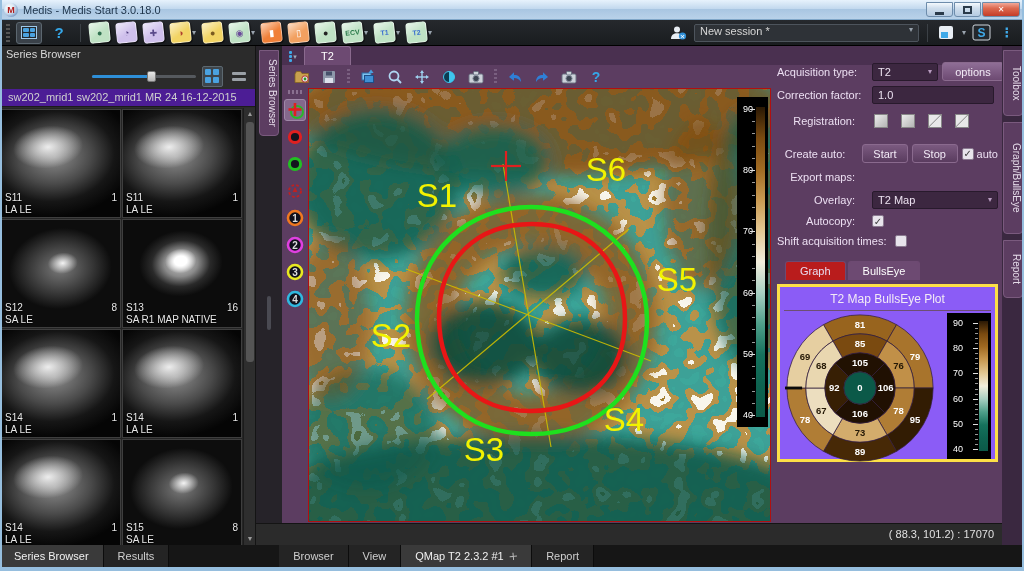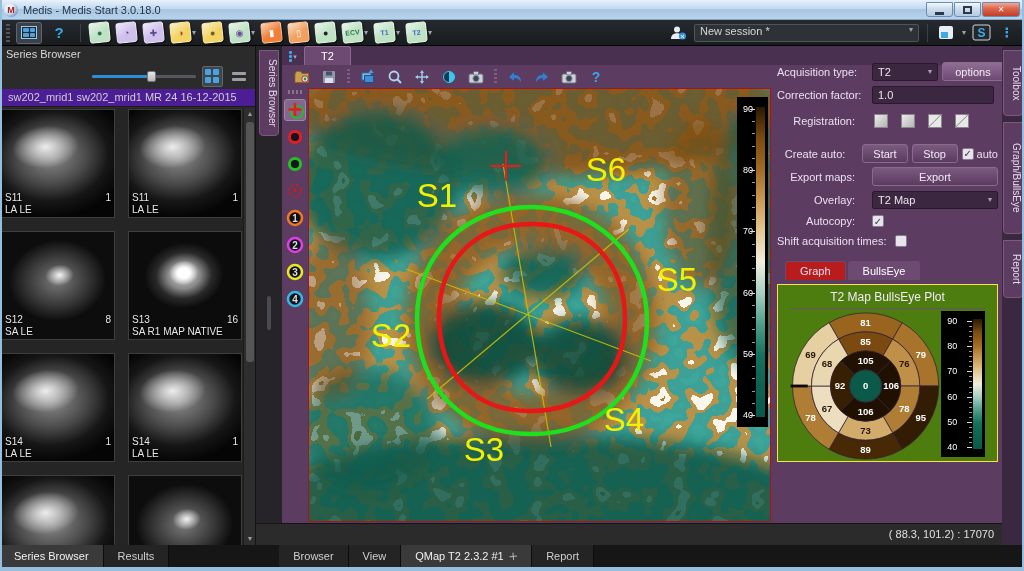--- a/index.html
+++ b/index.html
@@ -49,21 +49,21 @@
   .slider .fill{position:absolute;left:0;top:6px;height:3px;background:#2e8fd8;border-radius:2px}
   .slider .handle{position:absolute;top:2px;width:9px;height:11px;background:linear-gradient(#e8e8e8,#b8b8b8);border:1px solid #777;border-radius:2px}
   .vbtn{width:25px;height:21px;display:flex;align-items:center;justify-content:center;border-radius:2px;border:1px solid transparent}
   .vbtn.active{background:#3e454b;border-color:#5c6870}
   .grid-glyph{display:grid;grid-template-columns:6px 6px;grid-template-rows:6px 6px;gap:2px}
   .grid-glyph i{background:#4aa2e0;border-radius:1px}
   .list-glyph{display:grid;grid-template-rows:3px 3px;gap:3px;width:14px}
   .list-glyph i{background:#9aa0a6;border-radius:1px}
   .study-tab{height:18px;background:#4c1d95;border-bottom:1px solid #1c1c1c;color:#cfcfcf;padding:2px 8px;white-space:nowrap}
   .thumbs{position:absolute;left:0;top:62px;right:12px;bottom:0;background:#252525;display:grid;
-    grid-template-columns:1fr 1fr;grid-auto-rows:109px;gap:13px;padding:1px}
+    grid-template-columns:1fr 1fr;grid-auto-rows:109px;gap:1px;padding:1px}
   .thumb{position:relative;background:#060606;border:1px solid #3e3e3e;overflow:hidden}
   .art{position:absolute;inset:0;transform:rotate(-6deg) scale(1.18)}
   .mri-la .art{background:
     radial-gradient(36% 24% at 42% 36%,#ededed,rgba(236,236,236,0) 70%),
     radial-gradient(58% 48% at 46% 44%,#8e8e8e 0%,#4a4a4a 45%,#161616 74%,#050505 100%)}
   .mri-sa .art{background:
     radial-gradient(18% 14% at 52% 42%,#f4f4f4,rgba(244,244,244,0) 60%),
     radial-gradient(46% 40% at 50% 46%,#7a7a7a 0%,#343434 52%,#0d0d0d 80%)}
   .mri-map .art{background:
     radial-gradient(15% 13% at 50% 40%,#ffffff 30%,rgba(255,255,255,0) 75%),
@@ -131,21 +131,21 @@
   .regicons{display:flex;gap:7px;align-items:center}
   .page{width:14px;height:14px;background:linear-gradient(135deg,#ececec,#b4b4b4);border:1px solid #888;position:relative}
   .page.stack::after{content:"";position:absolute;left:3px;top:3px;width:14px;height:14px;background:linear-gradient(135deg,#d8d8d8,#9a9a9a);border:1px solid #777;z-index:-1}
   .page.diag{background:linear-gradient(135deg,#e8e8e8 45%,#777 48%,#e8e8e8 53%)}
   .regwrap{position:relative;width:20px;height:20px}
   .regwrap .page{position:absolute;left:2px;top:3px}
 
   .rp-tabs{display:flex;gap:2px;margin-top:8px;padding-left:8px}
   .rp-tab{padding:3px 14px;background:#b91c1c;border:1px solid #6d4a72;border-bottom:none;border-radius:3px 3px 0 0;color:#e8dcf0}
   .rp-tab.active{background:#6d4a72;color:#fff}
-  .be-box{border:1px solid #fde047;background:#4d7c0f;padding:3px 12px;height:178px}
+  .be-box{border:3px solid #fde047;background:#8b5cf6;padding:3px 4px;height:178px}
   .be-title{text-align:center;color:#f2eaf6;font-size:12px;padding:2px 0 4px 0;border-bottom:1px solid #6d4f72}
   .be-content{display:flex;align-items:flex-start;justify-content:space-between;padding-top:2px}
 
   
   .side-tabs{position:absolute;right:0;top:46px;width:22px;height:499px;background:#3a2840}
   .vtab{position:absolute;left:1px;width:20px;background:#5c3d61;border:1px solid #7a5a7e;border-radius:0 0 4px 4px;
     color:#e6dcea;writing-mode:vertical-rl;text-align:center;font-size:10px;padding:6px 0}
 
   
   .bottom-tabs{position:absolute;left:0;top:545px;width:1024px;height:22px;background:#161616;display:flex;align-items:stretch}
@@ -630,23 +630,20 @@
         <button class="pbtn" style="min-width:42px">Start</button>
         <button class="pbtn" style="min-width:46px">Stop</button>
         <span class="auto-wrap">
             <span class="chkbox">✓</span>
             <span>auto</span>
           </span>
       </div>
     </div>
     <div class="rp-row">
       <span class="rp-label">Export maps:</span>
-      <div class="rp-ctrl">
-          <button class="pbtn full">Export</button>
-        </div>
     </div>
     <div class="rp-row">
       <span class="rp-label">Overlay:</span>
       <div class="rp-ctrl">
         <div class="combo full">
           <span>T2 Map</span>
             <span class="arrow">▾</span>
         </div>
       </div>
     </div>

